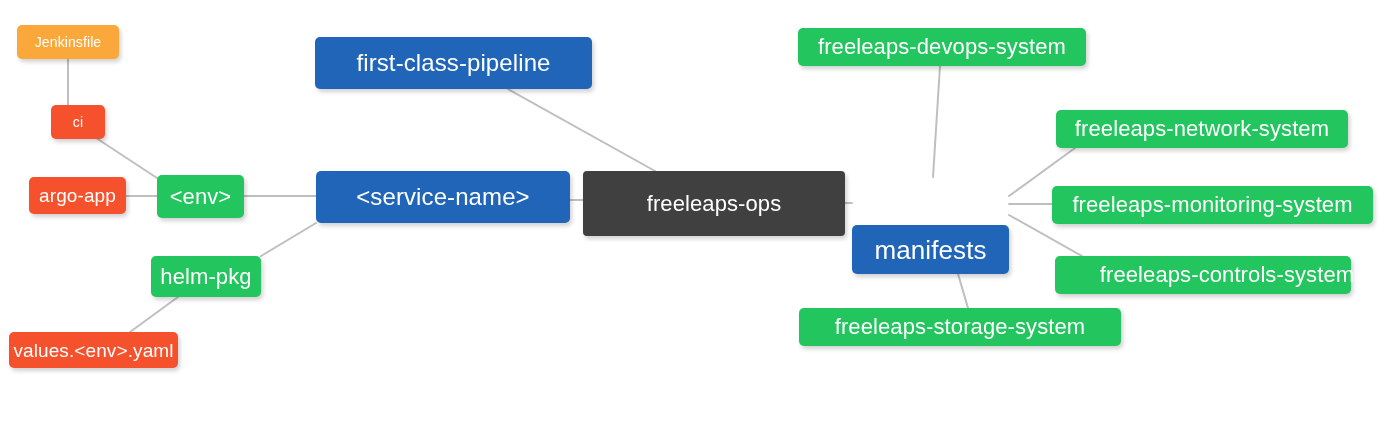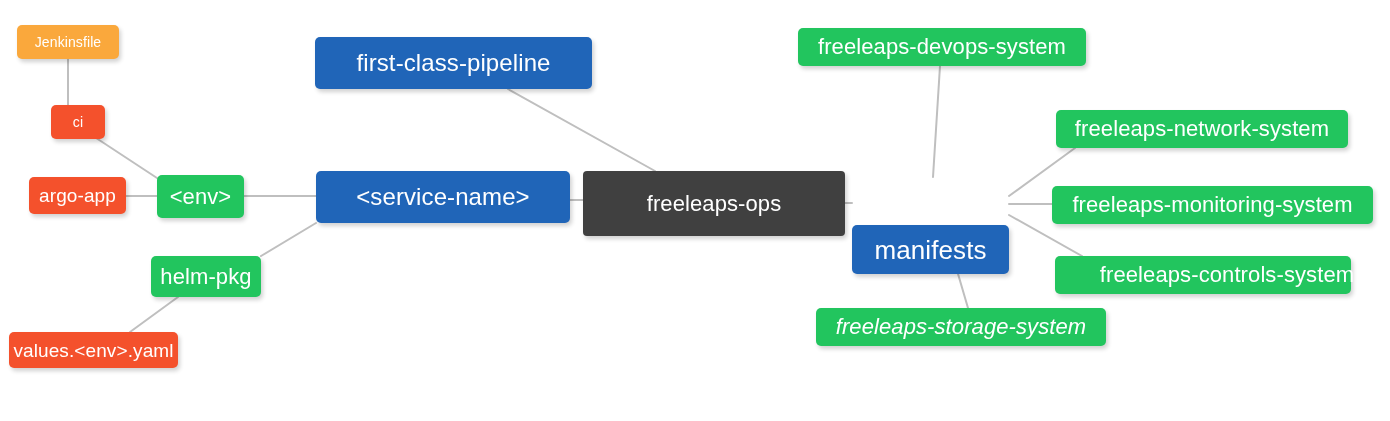--- a/index.html
+++ b/index.html
@@ -111,17 +111,17 @@
       </div>
       <div class="node node-green sz-md" style="left: 1056px; top: 110px; width: 292px; height: 38px;">
         <span>freeleaps-network-system</span>
       </div>
       <div class="node node-green sz-md" style="left: 1052px; top: 186px; width: 321px; height: 38px;">
         <span>freeleaps-monitoring-system</span>
       </div>
       <div class="node node-green sz-md" style="left: 1055px; top: 256px; width: 296px; height: 38px; padding-left: 48px;">
         <span>freeleaps-controls-system</span>
       </div>
-      <div class="node node-green sz-md" style="left: 816px; top: 308px; width: 290px; height: 38px; font-style: italic;">
+      <div class="node node-green sz-md" style="left: 799px; top: 308px; width: 322px; height: 38px;">
         <span>freeleaps-storage-system</span>
       </div>
     </div>
 </div>
 
 </body></html>

